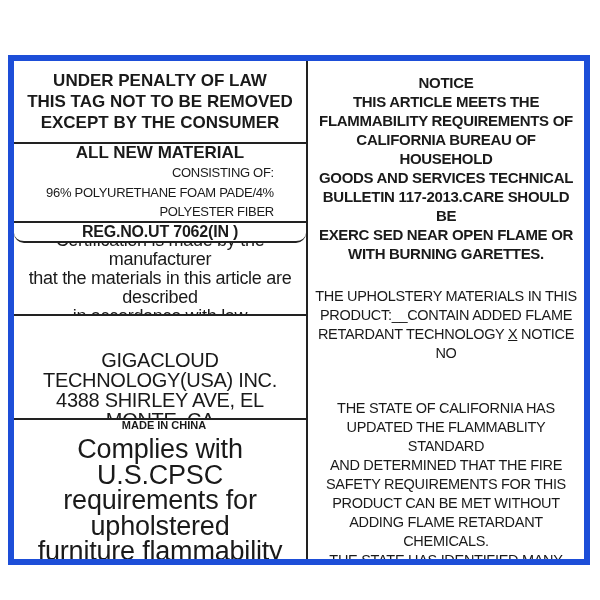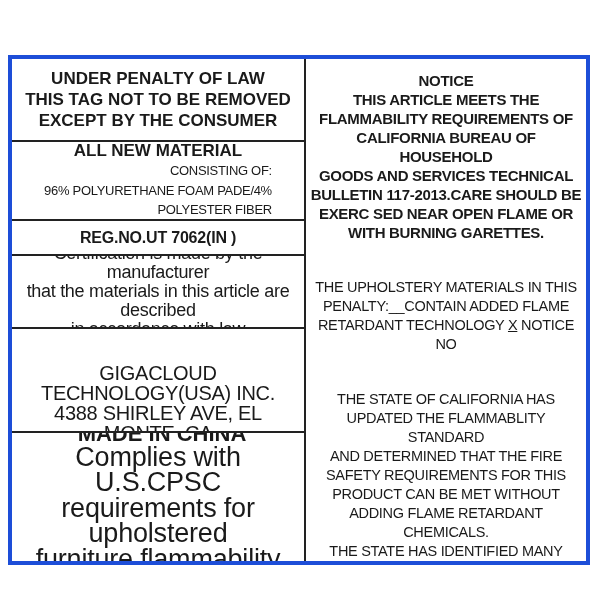--- a/index.html
+++ b/index.html
@@ -15,21 +15,21 @@
     height: 600px;
     background: #ffffff;
     overflow: hidden;
   }
   .label-box {
     position: absolute;
     left: 8px;
     top: 55px;
     width: 582px;
     height: 510px;
-    border: 4px solid #1d4ed8;
+    border: 6px solid #1d4ed8;
     box-sizing: border-box;
     display: flex;
     background: #ffffff;
   }
   .col-left {
     width: 294px;
     box-sizing: border-box;
     border-right: 2px solid #222222;
     display: flex;
     flex-direction: column;
@@ -48,21 +48,21 @@
     flex-direction: column;
     justify-content: center;
     align-items: center;
     text-align: center;
     padding: 0 2px;
     overflow: hidden;
   }
   .row:last-child { border-bottom: none; flex: 1; }
   .row-penalty   { height: 83px; }
   .row-material  { height: 79px; }
-  .row-reg       { height: 35px; }
+  .row-reg       { height: 20px; border-radius: 10px; }
   .row-cert      { height: 73px; }
   .row-madefor   { height: 104px; gap: 44px; }
 
   .lines { white-space: pre-line; }
 
   .penalty-text {
     font-weight: bold;
     font-size: 17px;
     line-height: 21px;
   }
@@ -97,37 +97,37 @@
     font-size: 20px;
     line-height: 20px;
     letter-spacing: -0.3px;
   }
   .delivery-date {
     font-size: 16px;
     line-height: 20px;
   }
   .origin-text {
     font-weight: bold;
-    font-size: 22px;
+    font-size: 11px;
     line-height: 23px;
     padding-left: 8px;
   }
   .compliance-text {
     font-size: 27px;
     line-height: 25.5px;
     letter-spacing: -0.2px;
   }
   .notice-text {
     font-weight: bold;
     font-size: 15px;
     line-height: 19px;
     letter-spacing: -0.3px;
   }
   .upholstery-block {
-    margin-top: 36px;
+    margin-top: 24px;
     font-size: 14.5px;
     line-height: 19px;
     letter-spacing: -0.3px;
   }
   .state-text {
     margin-top: 36px;
     font-size: 14.5px;
     line-height: 19px;
     letter-spacing: -0.3px;
   }
@@ -186,21 +186,21 @@
 THIS ARTICLE MEETS THE
 FLAMMABILITY REQUIREMENTS OF
 CALIFORNIA BUREAU OF HOUSEHOLD
 GOODS AND SERVICES TECHNICAL
 BULLETIN 117-2013.CARE SHOULD BE
 EXERC SED NEAR OPEN FLAME OR
 WITH BURNING GARETTES.</div>
 
       <div class="upholstery-block">
         <div>THE UPHOLSTERY MATERIALS IN THIS</div>
-        <div>PENALTY:__CONTAIN ADDED FLAME</div>
+        <div>PRODUCT:__CONTAIN ADDED FLAME</div>
         <div><span>RETARDANT TECHNOLOGY </span><span class="u-marker">X</span><span> NOTICE NO</span></div>
       </div>
 
       <div class="state-text lines">THE STATE OF CALIFORNIA HAS
 UPDATED THE FLAMMABLITY STANDARD
 AND DETERMINED THAT THE FIRE
 SAFETY REQUIREMENTS FOR THIS
 PRODUCT CAN BE MET WITHOUT
 ADDING FLAME RETARDANT CHEMICALS.
 THE STATE HAS IDENTIFIED MANY FLAME

